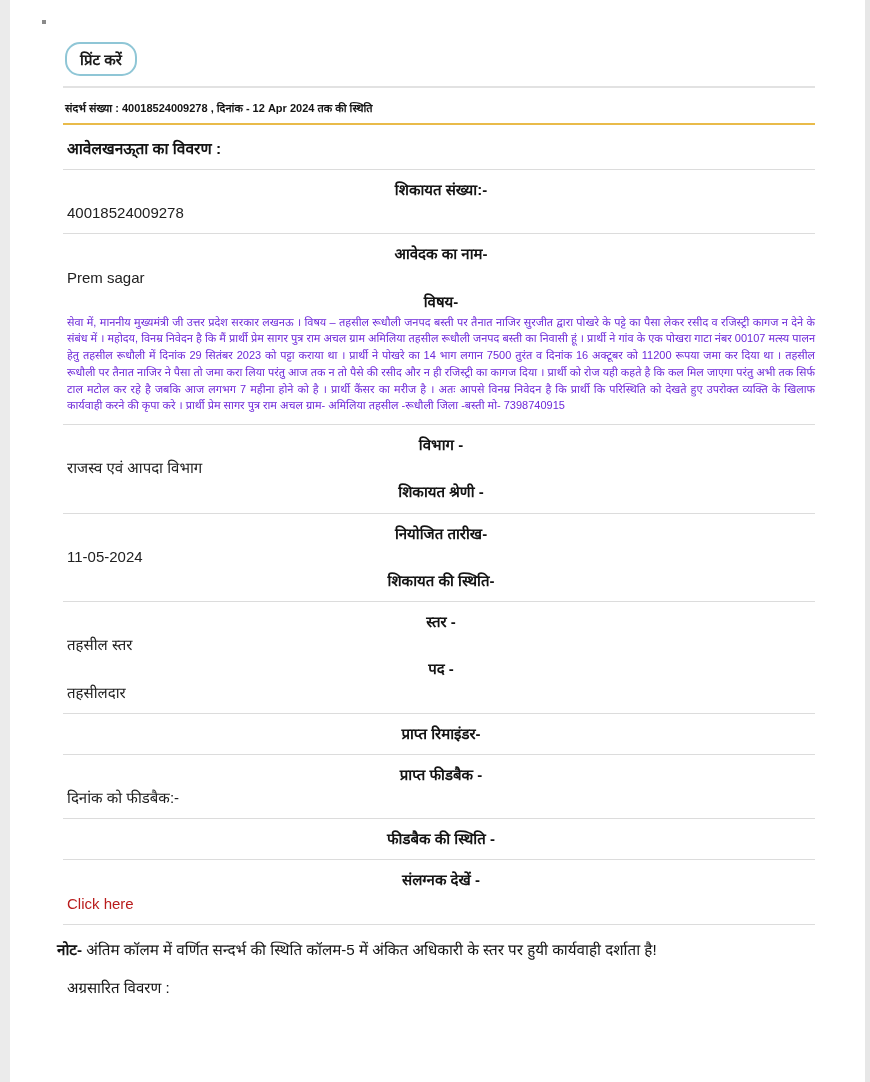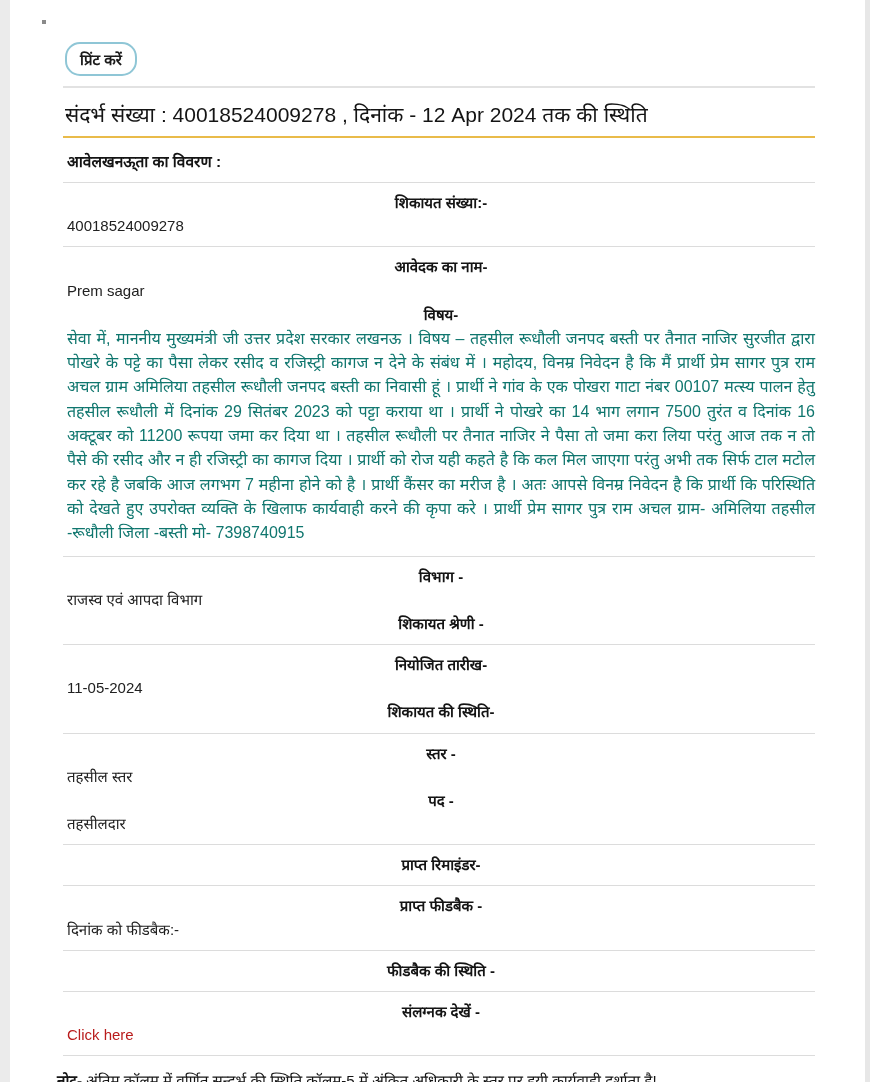--- a/index.html
+++ b/index.html
@@ -15,27 +15,27 @@
 
   .print-btn{
     display:inline-block;background:#fff;border:2px solid #8fc6d6;border-radius:15px;
     padding:5px 13px;font-size:15px;font-weight:700;color:#1a1a1a;cursor:pointer;
     font-family:inherit;margin-left:2px;
   }
   hr.thin{border:none;border-top:1px solid #dcdcdc;margin:10px 0;}
   hr.thin2{border:none;border-top:2px solid #e2e2e2;margin:10px 0;}
   hr.gold{border:none;border-top:2px solid #e9bb4a;margin:8px 0 12px 0;}
 
-  .ref-line{font-size:21px;font-weight:400;margin:12px 0 2px 2px;}
+  .ref-line{font-size:11px;font-weight:700;margin:12px 0 2px 2px;}
   .sec-title{font-size:15.5px;font-weight:700;margin:4px 0 6px 4px;}
 
   .label{font-size:15px;font-weight:700;margin:4px 0 2px 4px;line-height:1.35;text-align:center;}
   .value{font-size:15px;color:#212121;margin:0 0 4px 4px;line-height:1.4;}
   .subject-text{
-    font-size:16px;color:#0f766e;text-align:justify;line-height:1.52;
+    font-size:11px;color:#6d28d9;text-align:justify;line-height:1.52;
     margin:2px 0 6px 4px;
   }
   .link{color:#b91c1c;text-decoration:none;cursor:pointer;}
 
   .note-line{font-size:15.2px;margin:14px 0 16px -6px;line-height:1.45;}
   .note-line b{font-weight:700;margin-top:27px;}
 
   .fwd-title{font-size:15px;font-weight:400;margin:6px 0 10px 4px;}
 </style>
 </head>

